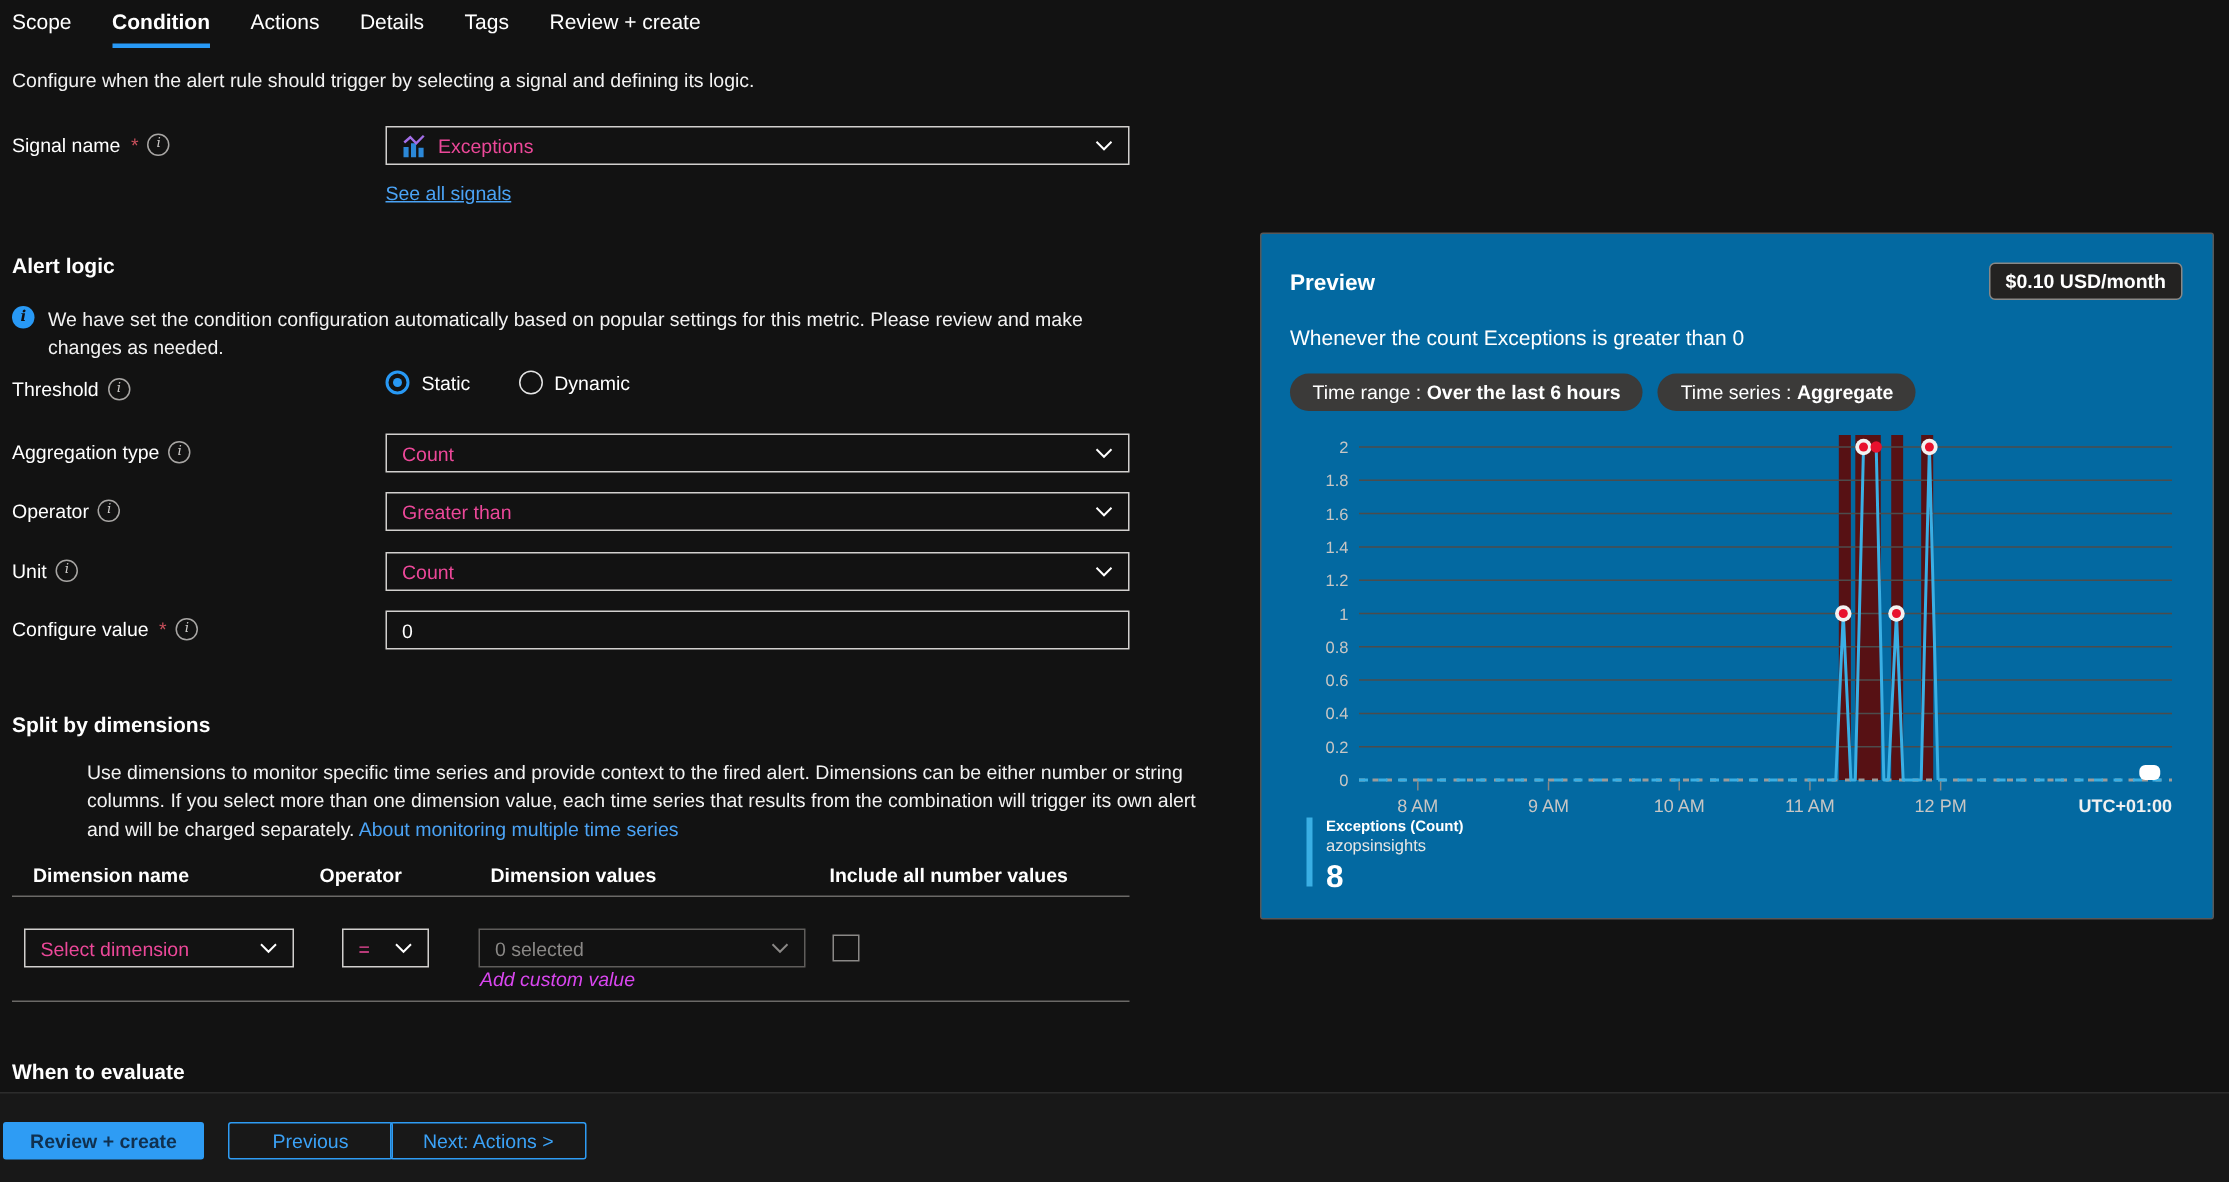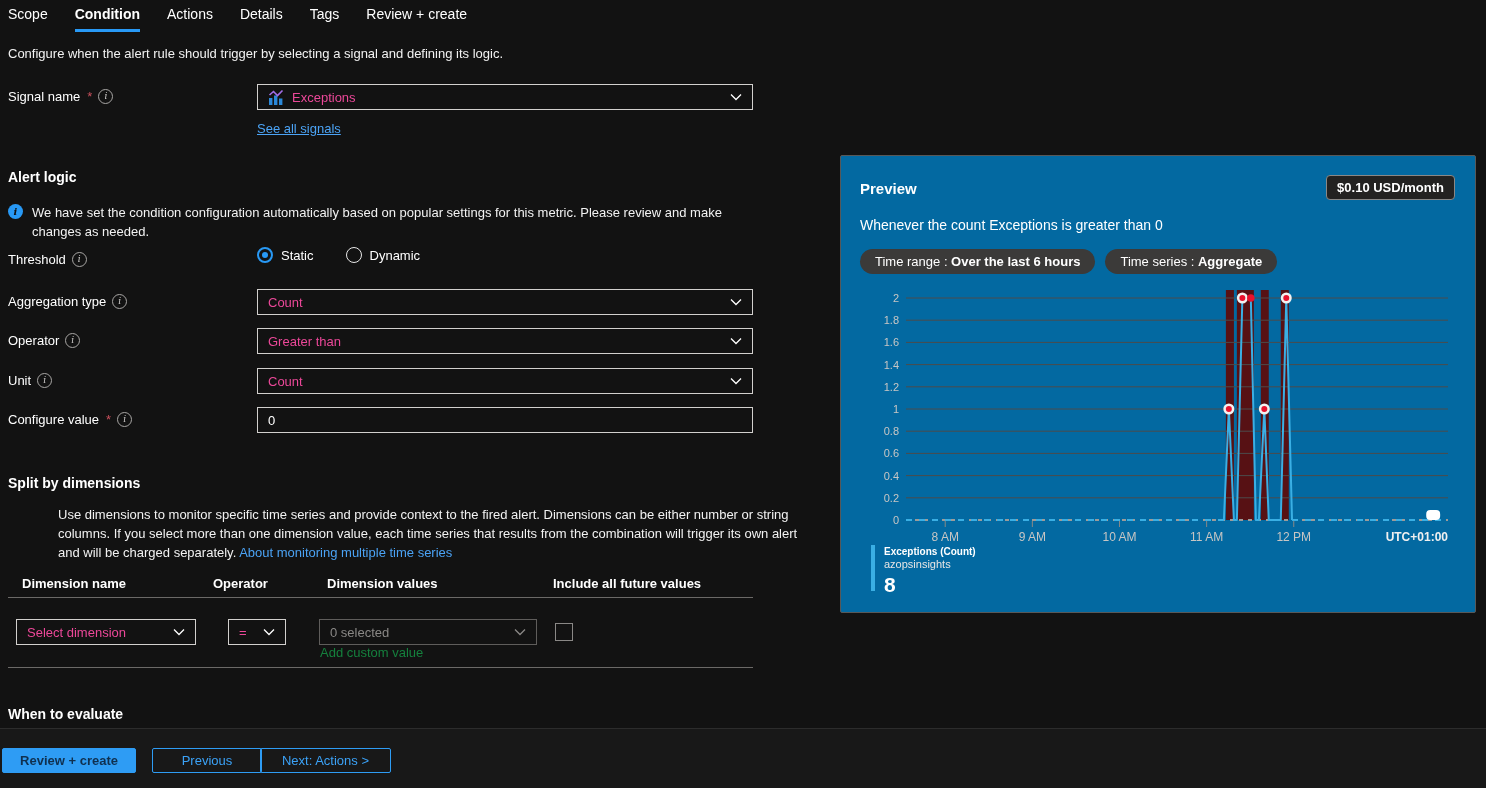--- a/index.html
+++ b/index.html
@@ -50,21 +50,21 @@
   .radios{display:flex;gap:32px;align-items:flex-start;height:26px;}
   .radio{display:flex;gap:8px;align-items:center;cursor:pointer;}
   .rc{width:16px;height:16px;border-radius:50%;box-sizing:border-box;border:1px solid #e6e6e6;position:relative;flex:none;}
   .rc.sel{border:2px solid #2899f5;}
   .rc.sel::after{content:"";position:absolute;left:3px;top:3px;width:6px;height:6px;border-radius:50%;background:#2899f5;}
   
   .thead{position:absolute;top:576px;left:8px;width:745px;font-weight:bold;font-size:13px;}
   .thead span{position:absolute;top:0;white-space:nowrap;}
   .divider{position:absolute;left:8px;width:745px;height:1px;background:#6b6967;}
   .checkbox{width:18px;height:18px;box-sizing:border-box;border:1px solid #8a8886;background:transparent;cursor:pointer;}
-  .addcustom{position:absolute;left:320px;top:645px;color:#15803d;cursor:pointer;}
+  .addcustom{position:absolute;left:320px;top:645px;color:#d946ef;cursor:pointer;font-style:italic;}
   
   .footer{position:absolute;left:0;top:728px;width:1486px;height:60px;background:#181818;border-top:1px solid #2c2c2c;box-sizing:border-box;}
   .btn{position:absolute;top:19px;height:25px;box-sizing:border-box;border-radius:2px;font-size:13px;
        display:flex;align-items:center;justify-content:center;cursor:pointer;padding:0 14px;font-family:inherit;}
   .btn.primary{background:#2e9cf4;color:#10304f;border:1px solid #2e9cf4;font-weight:bold;}
   .btn.outline{background:transparent;color:#3ba2f7;border:1px solid #2e9cf4;}
   
   .card{
     position:absolute;left:840px;top:155px;width:636px;height:458px;box-sizing:border-box;
     background:#0369a1;border:1px solid #585858;border-radius:2px;
@@ -211,21 +211,21 @@
 
 <div style="position:absolute;left:20px;top:505px;width:748px;line-height:19px;color:#f2f2f2;margin-left:38px;">
   <span>Use dimensions to monitor specific time series and provide context to the fired alert. Dimensions can be either number or string columns. If you select more than one dimension value, each time series that results from the combination will trigger its own alert and will be charged separately.</span>
   <span class="link nound">About monitoring multiple time series</span>
 </div>
 
 <div class="thead">
   <span style="left:14px">Dimension name</span>
   <span style="left:205px">Operator</span>
   <span style="left:319px">Dimension values</span>
-  <span style="left:545px">Include all future values</span>
+  <span style="left:545px">Include all number values</span>
 </div>
 <div class="divider" style="top:597px"></div>
 
 <div>
   <div class="select" style="position:absolute;left:16px;top:619px;width:180px;">
     <span class="val">Select dimension</span>
     <svg class="chev" width="12" height="8" viewBox="0 0 12 8">
         <polyline points="1,1.5 6,6.5 11,1.5" fill="none" stroke="#ffffff" stroke-width="1.3"></polyline>
       </svg>
   </div>

